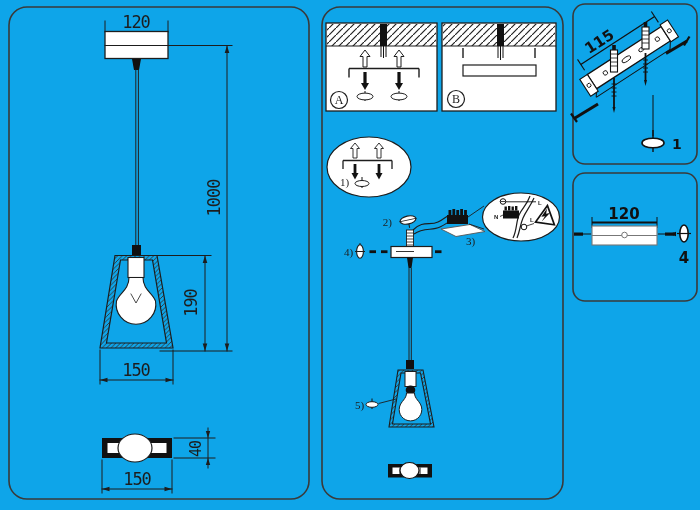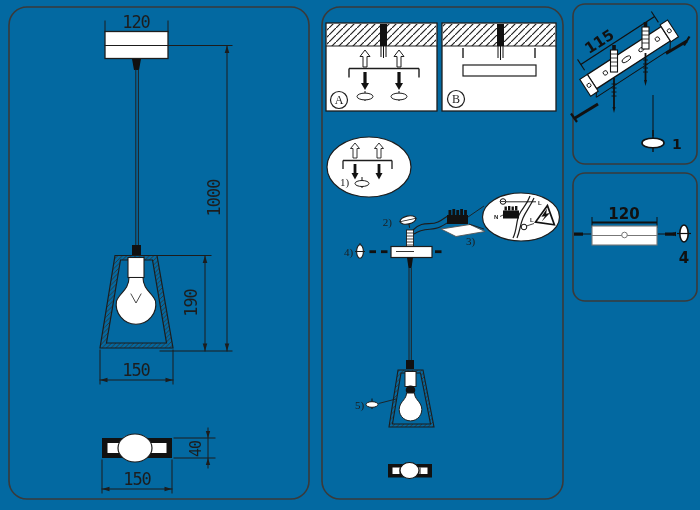--- a/index.html
+++ b/index.html
@@ -1,16 +1,16 @@
 <!DOCTYPE html>
 <html><head>
 <meta charset="utf-8">
 <style>
   html,body{margin:0;padding:0;background:#ffffff;}
-  .canvas{position:relative;width:700px;height:510px;background:#0369a1;overflow:hidden;}
+  .canvas{position:relative;width:700px;height:510px;background:#0ea5e9;overflow:hidden;}
   svg{position:absolute;left:0;top:0;}
   .dim      { font:17px "DejaVu Sans Mono", monospace; fill:#1d1d1d; letter-spacing:-1px;}
   .dimsmall { font:15px "DejaVu Sans Mono", monospace; fill:#1d1d1d; letter-spacing:-1px;}
   .step     { font:11px "Liberation Serif", serif; fill:#1d1d1d;}
   .letter   { font:12px "Liberation Serif", serif; fill:#1d1d1d;}
   .tiny     { font:6px "Liberation Sans", sans-serif; fill:#1d1d1d; font-weight:bold;}
   .boldnum  { font:700 15px "DejaVu Sans", sans-serif; fill:#111;}
   .boldnum2 { font:700 14px "DejaVu Sans", sans-serif; fill:#111;}
 </style>
 </head>

